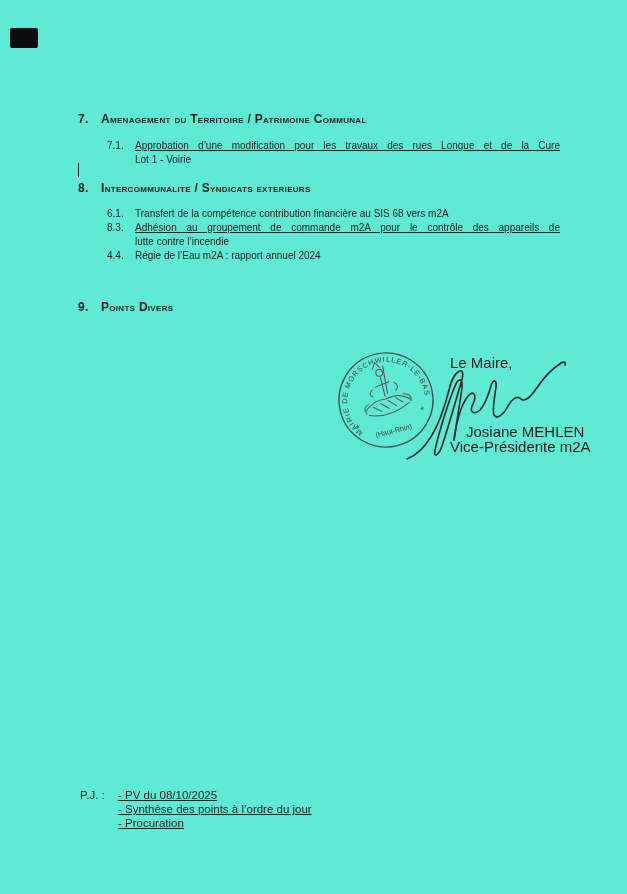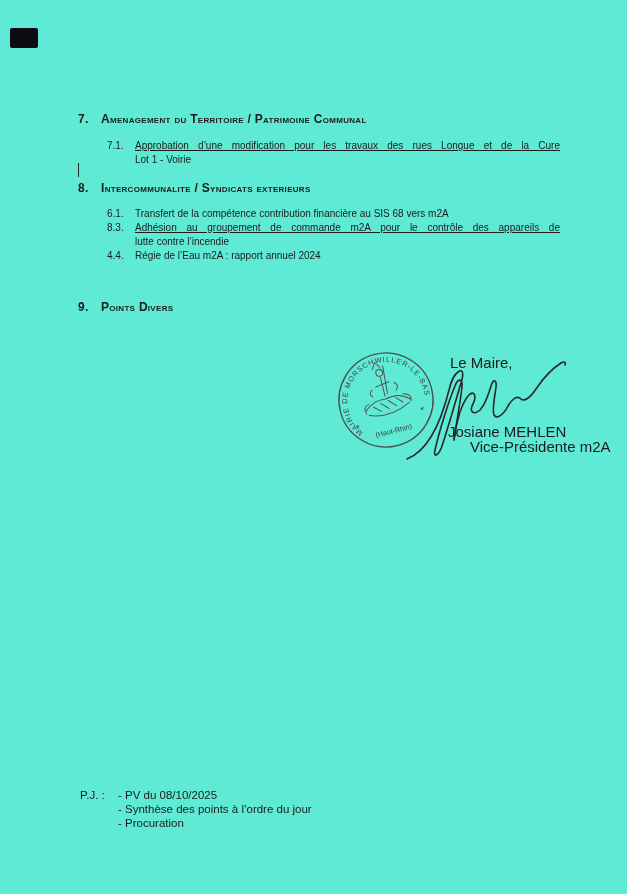--- a/index.html
+++ b/index.html
@@ -15,21 +15,21 @@
   .item-num{flex:0 0 28px;}
   .item-text{flex:0 0 425px;width:425px;}
   .line{display:block;}
   .jl{text-align:justify;text-align-last:justify;text-decoration:underline;}
   .caret{position:absolute;left:78px;top:163px;width:1.4px;height:14px;background:#222222;}
   .abs-text{position:absolute;font-size:15px;line-height:14px;white-space:nowrap;}
   .stamp-svg{position:absolute;left:330px;top:344px;}
   .sig-svg{position:absolute;left:403px;top:356px;}
   .pj-label{position:absolute;left:80px;top:788px;font-size:11.5px;line-height:14px;}
   .pj-lines{position:absolute;left:118px;top:788px;font-size:11.5px;line-height:14px;}
-  .pj-lines .line{white-space:nowrap;}
+  .pj-lines .line{white-space:nowrap;text-decoration:underline;}
 </style>
 </head>
 <body>
 
 <div class="page">
 
   <div class="corner-mark"></div>
 
   <div class="sec-h" style="top:112px">
     <span class="sec-num">7.</span><span class="sec-title">Amenagement du Territoire / Patrimoine Communal</span>
@@ -98,22 +98,22 @@
         <path d="M34 62 Q44 53 56 55 Q70 51 80 61"></path>
         <path d="M36 67 Q56 75 78 64"></path>
         <path d="M38 56 q-7 2 -4 9"></path>
         <path d="M74 54 q9 2 6 9"></path>
         <path d="M42 60 l7 6 M50 58 l7 7 M58 57 l7 7 M66 56 l6 6"></path>
         <path d="M44 50 q-4 -4 1 -7 M68 49 q5 -4 0 -8"></path>
       </g>
     </g>
   </svg>
 
-  <div class="abs-text" style="left:448px;top:425px">Josiane MEHLEN</div>
-  <div class="abs-text" style="left:470px;top:440px">Vice-Présidente m2A</div>
+  <div class="abs-text" style="left:466px;top:425px">Josiane MEHLEN</div>
+  <div class="abs-text" style="left:450px;top:440px">Vice-Présidente m2A</div>
 
   <svg class="sig-svg" width="165" height="110" viewBox="0 0 165 110" xmlns="http://www.w3.org/2000/svg">
     <g stroke="#272727" stroke-width="1.6" fill="none" stroke-linecap="round" stroke-linejoin="round">
       <path d="M4 103 C 22 96 36 74 46 34 C 48 25 52 18 55 16"></path>
       <path d="M55 16 C 60 12 61 18 58 27 C 52 47 45 72 39 90 C 36 99 30 103 32 94 C 36 76 46 44 52 30 C 55 22 60 22 59 31 C 57 48 53 70 51 84"></path>
       <path d="M51 84 C 53 66 59 46 66 39 C 71 34 74 40 70 48 C 66 55 70 60 77 54 C 83 48 85 39 88 30 C 90 23 94 23 93 31 C 91 45 89 55 91 59 C 94 64 101 58 105 50 C 109 43 114 39 118 43 C 121 46 127 42 133 33 C 139 24 147 14 158 7"></path>
       <path d="M158 7 C 161 5 163 6 162 9"></path>
     </g>
   </svg>
 

